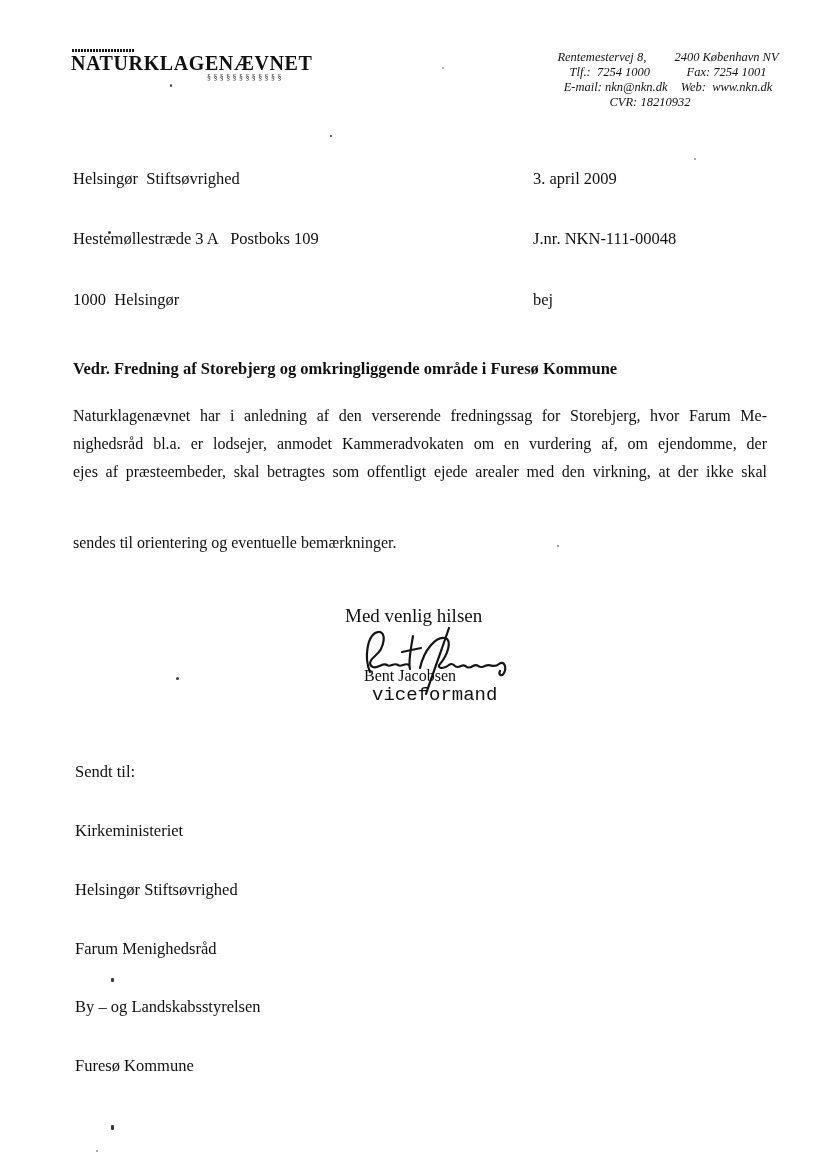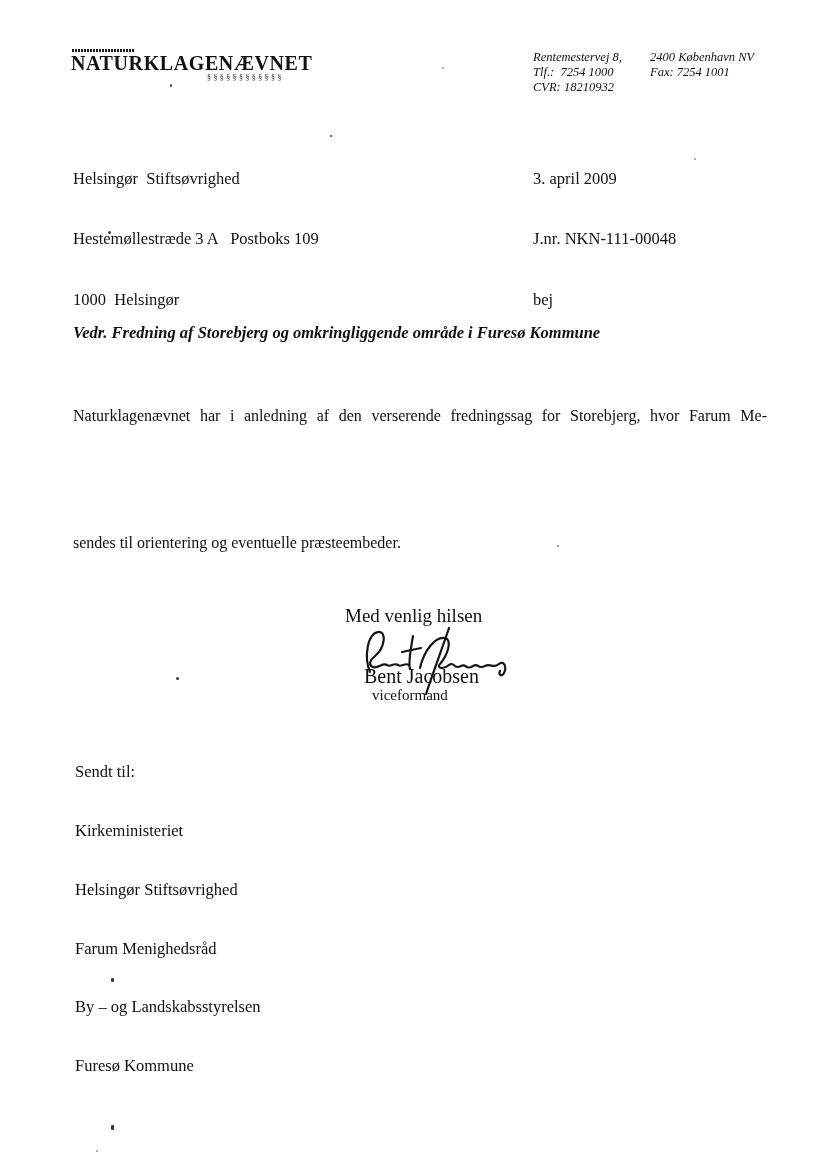--- a/index.html
+++ b/index.html
@@ -26,49 +26,49 @@
   .ornament{
     left:207px;top:73px;
     font-size:8px;letter-spacing:2.4px;color:#2a2a2a;
     line-height:9px;white-space:pre;
   }
   
   .contact{
     left:533px;top:50px;width:270px;
     font-style:italic;font-size:12.5px;line-height:15px;
   }
-  .contact .crow{display:flex;}
+  .contact .crow{display:flex;justify-content:center;}
   .contact .cl{width:117px;white-space:pre;flex:0 0 117px;}
   .contact .cr{white-space:pre;}
   
   .recipient{
     left:73px;top:128px;
     font-size:16.5px;line-height:20.3px;white-space:pre;
   }
   
   .meta{
     left:533px;top:128px;
     font-size:16.5px;line-height:20.3px;white-space:pre;
   }
   
   .subject{
-    left:73px;top:323px;width:700px;
-    font-size:16.5px;font-weight:bold;line-height:20px;font-style:italic;
+    left:73px;top:359px;width:700px;
+    font-size:16.5px;font-weight:bold;line-height:20px;
   }
   
   .para{left:73px;width:694px;font-size:16px;margin-top:32px;}
   .para .bline{line-height:28px;height:28px;}
   .para .jl{text-align:justify;text-align-last:justify;}
   .p1{top:370px;}
   .p2{top:497px;}
   
   .salutation{left:345px;top:606px;font-size:19px;line-height:20px;}
   .sig-svg{left:356px;top:622px;pointer-events:none;}
-  .signer-name{left:364px;top:666px;font-size:20px;line-height:20px;}
-  .signer-title{left:372px;top:685px;font-size:15px;line-height:20px;}
+  .signer-name{left:364px;top:666px;font-size:16px;line-height:20px;}
+  .signer-title{left:372px;top:685px;font-size:19px;line-height:20px;font-family:Liberation Mono, monospace;}
   
   .distribution{
     left:75px;top:723px;
     font-size:16.5px;line-height:19.6px;white-space:pre;
   }
   
   .speck{position:absolute;background:#3a3a3a;border-radius:50%;}
 </style>
 </head>
 <body>
@@ -80,20 +80,24 @@
 <div class="abs contact">
   <div class="crow">
     <span class="cl">Rentemestervej 8,</span>
     <span class="cr">2400 København NV</span>
   </div>
   <div class="crow">
     <span class="cl">Tlf.:  7254 1000</span>
     <span class="cr">Fax: 7254 1001</span>
   </div>
   <div class="crow">
+    <span class="cl">E-mail: nkn@nkn.dk</span>
+    <span class="cr">Web:  www.nkn.dk</span>
+  </div>
+  <div class="crow">
     <span class="cl">CVR: 18210932</span>
     <span class="cr"></span>
   </div>
 </div>
 
 <div class="abs recipient">
   <div>Helsingør  Stiftsøvrighed</div>
   <div>Hestemøllestræde 3 A   Postboks 109</div>
   <div>1000  Helsingør</div>
 </div>
@@ -101,24 +105,26 @@
 <div class="abs meta">
   <div>3. april 2009</div>
   <div>J.nr. NKN-111-00048</div>
   <div>bej</div>
 </div>
 
 <div class="abs subject">Vedr. Fredning af Storebjerg og omkringliggende område i Furesø Kommune</div>
 
 <div class="abs para p1">
   <div class="bline jl">Naturklagenævnet har i anledning af den verserende fredningssag for Storebjerg, hvor Farum Me-</div>
+  <div class="bline jl">nighedsråd bl.a. er lodsejer, anmodet Kammeradvokaten om en vurdering af, om ejendomme, der</div>
+  <div class="bline jl">ejes af præsteembeder, skal betragtes som offentligt ejede arealer med den virkning, at der ikke skal</div>
 </div>
 
 <div class="abs para p2">
-  <div class="bline">sendes til orientering og eventuelle præsteembeder.</div>
+  <div class="bline">sendes til orientering og eventuelle bemærkninger.</div>
 </div>
 
 <div class="abs salutation">Med venlig hilsen</div>
 
 <svg class="abs sig-svg" width="172" height="74" viewBox="0 0 172 74" xmlns="http://www.w3.org/2000/svg">
   <g fill="none" stroke="#151515" stroke-width="2.2" stroke-linecap="round" stroke-linejoin="round">
 
     <path d="M14,50 C8,36 11,12 22,10 C31,8.5 29,26 19,34 C14,38 12,43 17,45 C22,47 27,40 31,43 C34,46 38,40 42,43 C45,46 49,40 53,43"></path>
 
     <path d="M57,14 C55,26 52,40 54,47"></path>

